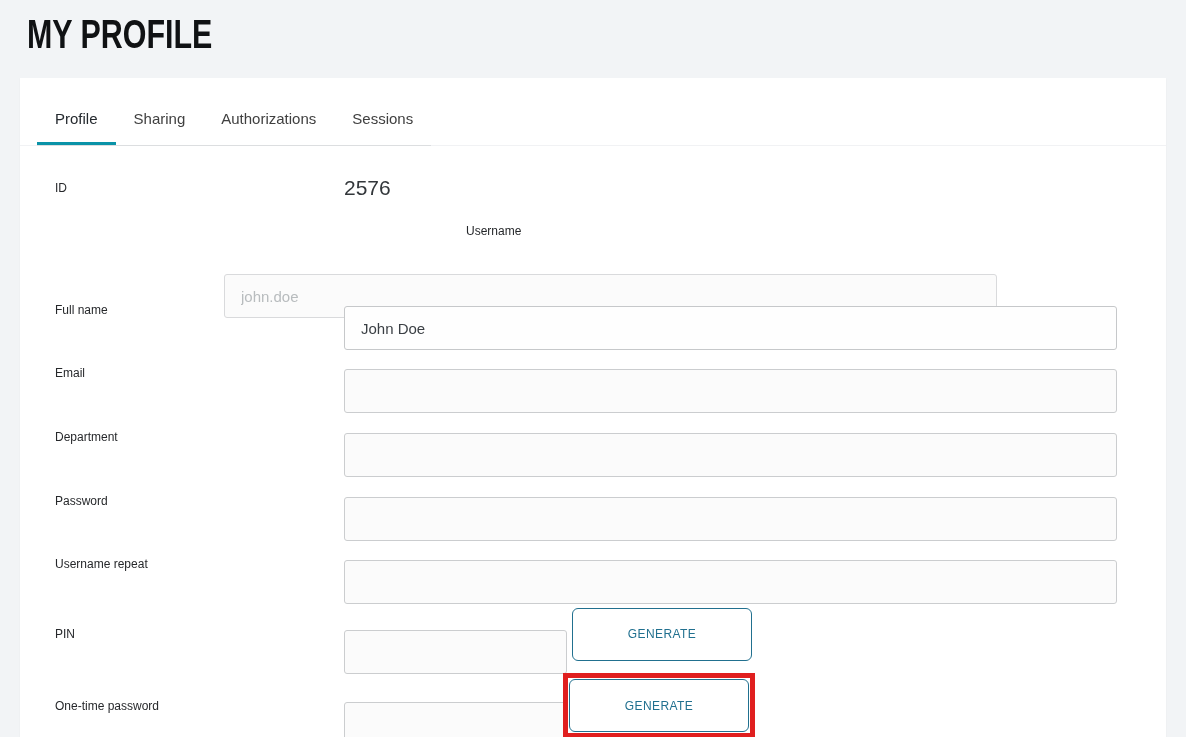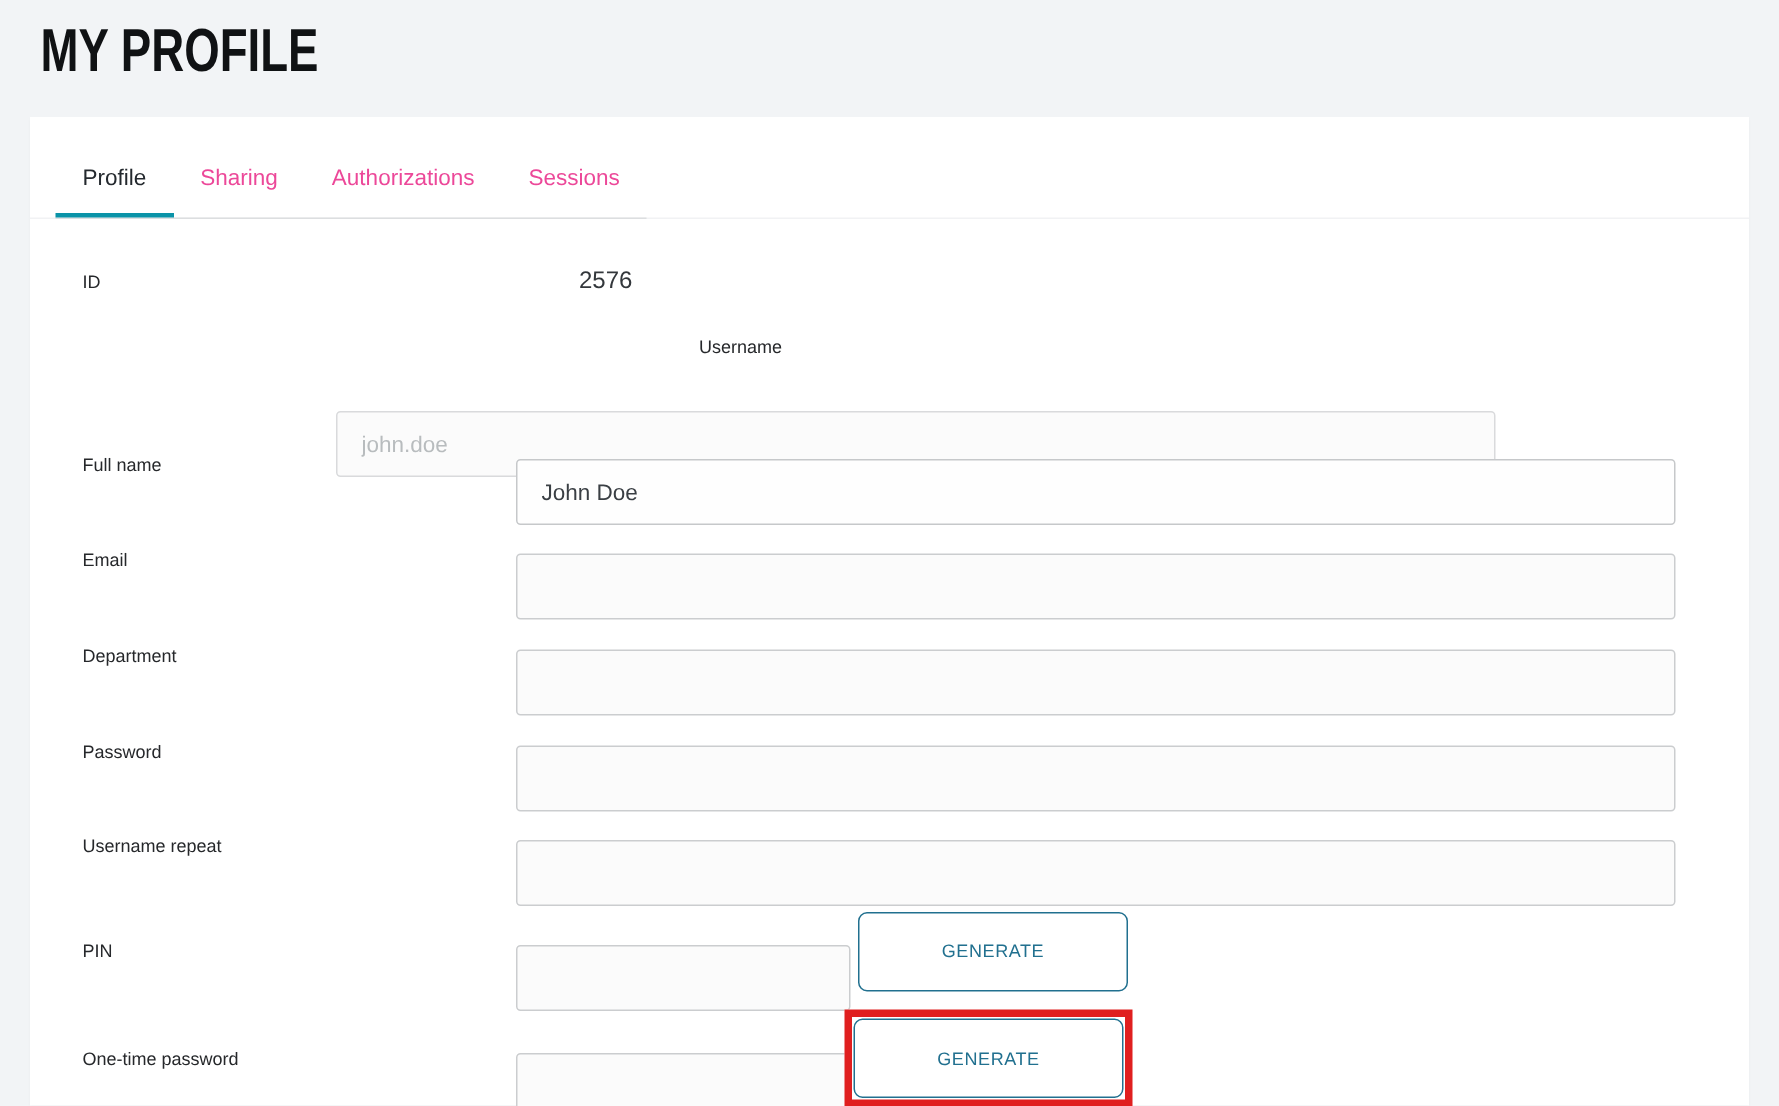--- a/index.html
+++ b/index.html
@@ -33,21 +33,21 @@
     border-bottom: 1px solid #f1f2f4;
   }
   .tabs {
     display: inline-flex;
     border-bottom: 1px solid #dcdee0;
     margin-bottom: -1px;
   }
   .tab {
     padding: 32px 18px 15px 18px;
     font-size: 15px;
-    color: #ec4899;
+    color: #404040;
     cursor: pointer;
     border-bottom: 3px solid transparent;
     white-space: nowrap;
   }
   .tab.active {
     color: #24292e;
     border-bottom-color: #0a93a8;
   }
   .form {
     padding-left: 35px;
@@ -58,23 +58,22 @@
     height: 44px;
   }
   .row-label {
     width: 289px;
     font-size: 12px;
     font-weight: 500;
     color: #26282b;
     flex: none;
   }
   .static-value {
-    font-size: 16px;
+    font-size: 21px;
     color: #33373b;
-    margin-left: 42px;
   }
   .text-input {
     width: 773px; height: 44px;
     background: #fbfbfb;
     border: 1px solid #cbcdcf;
     border-radius: 3px;
     padding: 0 16px;
     font-family: "Liberation Sans", sans-serif;
     font-size: 15px;
     color: #3a3f44;

